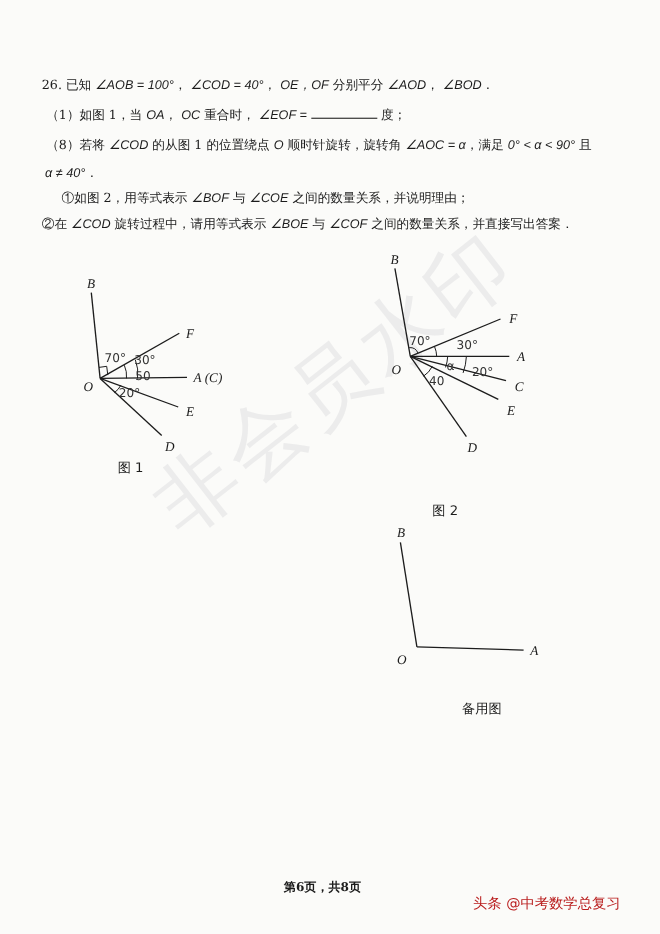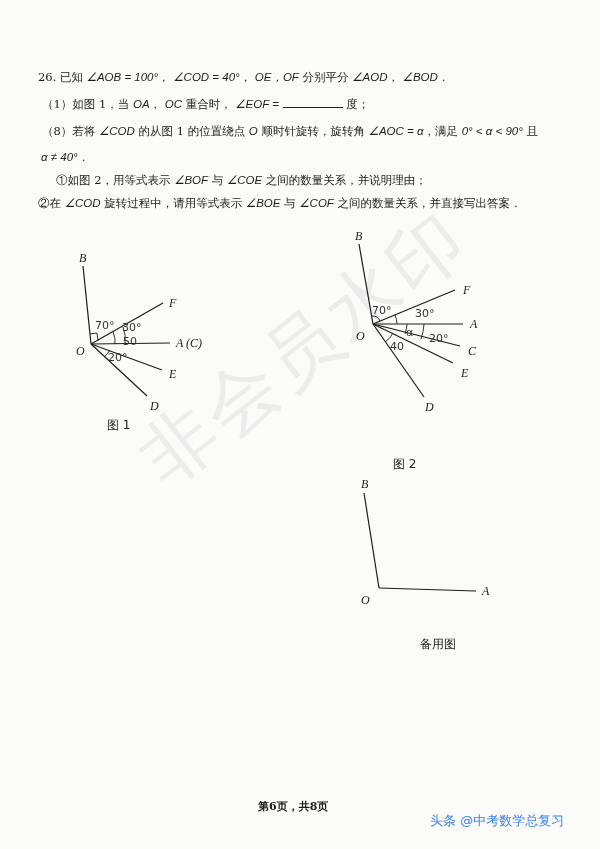--- a/index.html
+++ b/index.html
@@ -24,21 +24,21 @@
   .cap { position:absolute; font-size:12px; font-family:"DejaVu Sans",sans-serif; }
   .cap-fig1 { left:107px; top:417px; }
   .cap-fig2 { left:393px; top:456px; }
   .cap-fig3 { left:420px; top:636px; }
   .watermark {
     position:absolute; left:120px; top:430px; font-size:74px; color:#ececec;
     font-family:"DejaVu Sans",sans-serif; transform:rotate(-38deg);
     transform-origin:left top; letter-spacing:4px; pointer-events:none;
   }
   .page-num { position:absolute; left:242px; top:799px; font-size:11px; font-weight:bold;margin-left:16px; }
-  .source-tag { position:absolute; left:430px; top:812px; font-size:13px; color:#3b82f6; font-family:"DejaVu Sans",sans-serif; }
+  .source-tag { position:absolute; left:430px; top:812px; font-size:13px; color:#b91c1c; font-family:"DejaVu Sans",sans-serif; }
 </style>
 </head>
 <body>
 
 <div class="watermark">非会员水印</div>
 
 <div class="line q-line-1">
   <span>26.</span>
   <span>已知</span>
   <span class="math">∠AOB = 100°</span><span>，</span>

